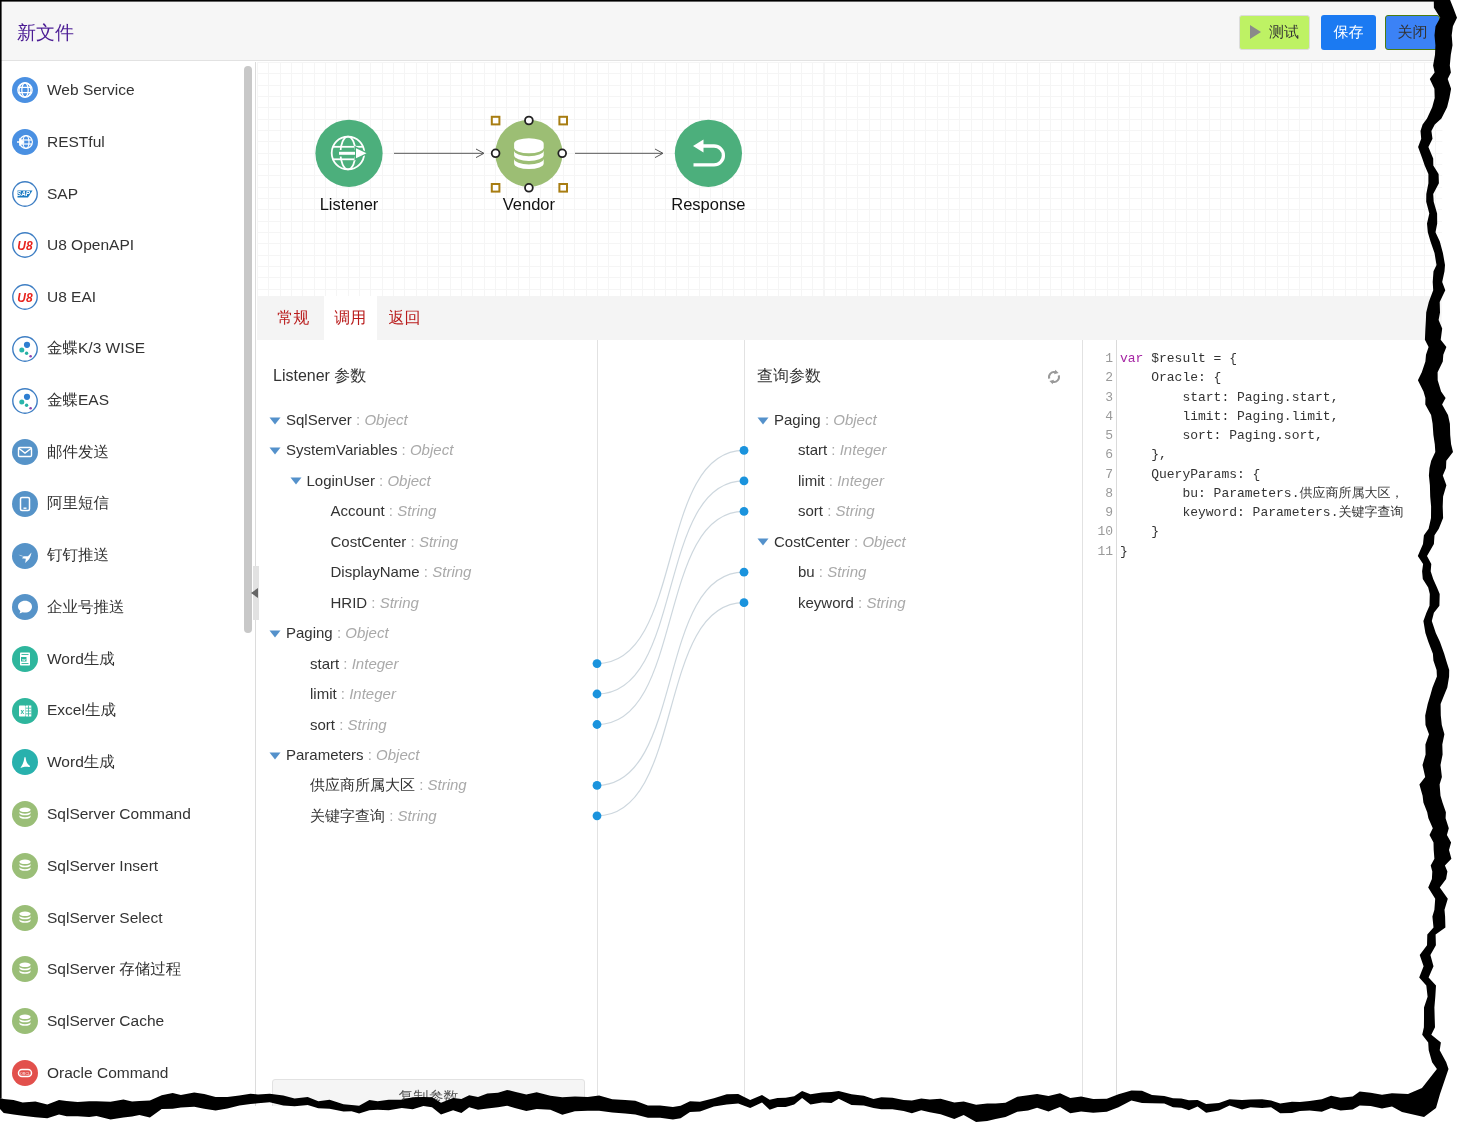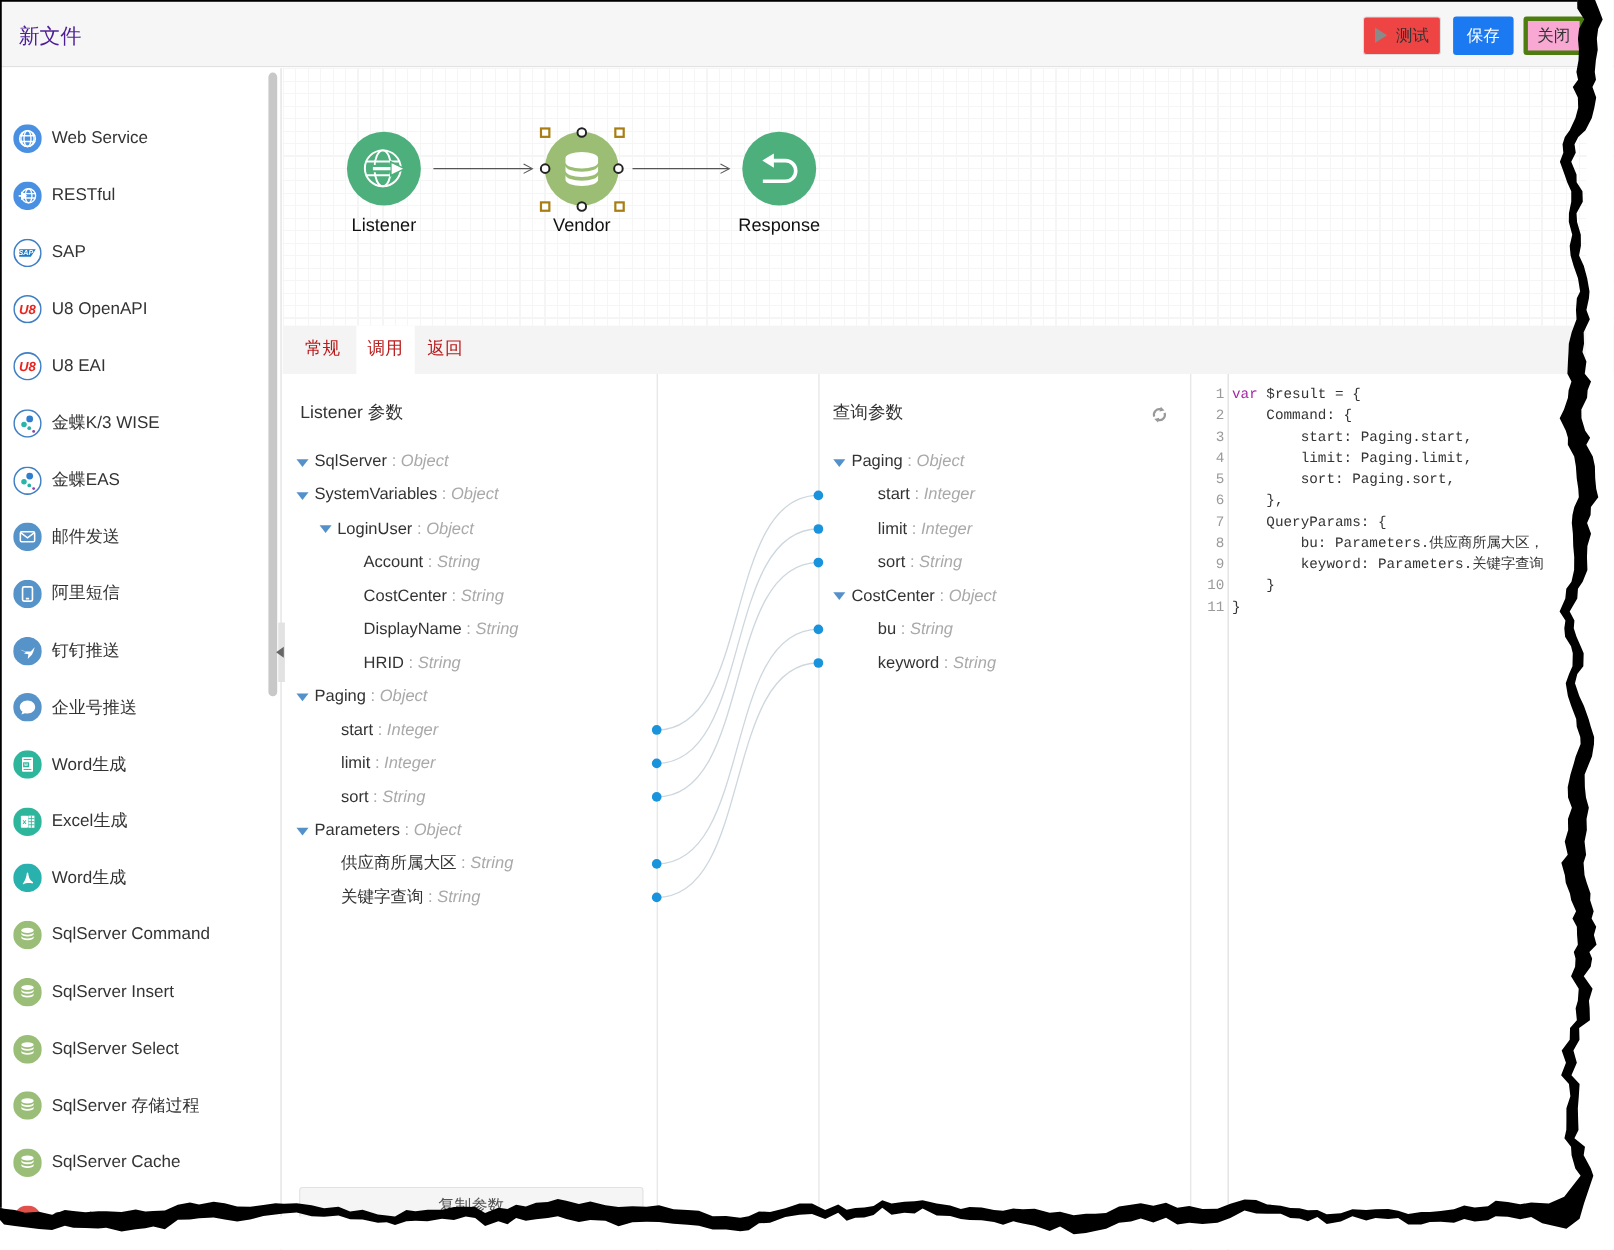--- a/index.html
+++ b/index.html
@@ -3,27 +3,27 @@
 <style>
 * { margin:0; padding:0; box-sizing:border-box; }
 html,body { width:1467px; height:1136px; overflow:hidden; background:#fff;
   font-family:"Liberation Sans",sans-serif; }
 .torn { position:absolute; left:0; top:0; z-index:60; pointer-events:none; }
 
 #hdr { position:absolute; left:0; top:0; width:1467px; height:61px; background:#f6f6f6; border-bottom:1px solid #e2e2e2; z-index:5;}
 #hdr .title { position:absolute; left:17px; top:20px; font-size:19px; color:#4c1d95; }
 .btn { position:absolute; top:14.5px; height:35px; border-radius:3px; font-size:15px; color:#333;
   display:flex; align-items:center; justify-content:center; }
-#btn-test { left:1239px; width:71px; background:#ef4444; border:1px solid #dcdcdc;text-align:right; }
+#btn-test { left:1239px; width:71px; background:#bef264; border:1px solid #dcdcdc;text-align:right; }
 #btn-save { left:1321px; width:55px; background:#1b7af2; color:#fff; border:none; }
-#btn-close { left:1385px; width:55px; background:#f9a8d4; border:4px solid #4d7c0f; }
+#btn-close { left:1385px; width:55px; background:#3b82f6; border:1px solid #4d7c0f; }
 .play { width:0;height:0;border-left:11px solid #8a8a8a;border-top:7px solid transparent;border-bottom:7px solid transparent;margin-right:8px; }
 
 #side { position:absolute; left:0; top:62px; width:256px; height:1074px; background:#fff; border-right:1px solid #dcdcdc; z-index:4; }
-.sitem { position:absolute; left:12px; height:26px; display:flex; align-items:center; white-space:nowrap;margin-top:36px; }
+.sitem { position:absolute; left:12px; height:26px; display:flex; align-items:center; white-space:nowrap; }
 .sitem .ic { width:26px; height:26px; }
 .sitem span { margin-left:9px; font-size:15.5px; color:#333; }
 #sthumb { position:absolute; left:243.5px; top:4px; width:8px; height:567px; background:#c8c8c8; border-radius:4px; }
 #collapse { position:absolute; left:253px; top:566px; width:6px; height:54px; background:#e2e2e2; z-index:6; }
 #collapse:after { content:""; position:absolute; left:-2px; top:22px; border-right:7px solid #666; border-top:5px solid transparent; border-bottom:5px solid transparent; }
 
 #canvas { position:absolute; left:257px; top:62px; width:1210px; height:234px;
   background-image:
    repeating-linear-gradient(to right, #f5f5f5 0 1px, transparent 1px 11.33px),
    repeating-linear-gradient(to bottom, #f5f5f5 0 1px, transparent 1px 11.33px);
@@ -408,19 +408,19 @@
     <div>3</div>
     <div>4</div>
     <div>5</div>
     <div>6</div>
     <div>7</div>
     <div>8</div>
     <div>9</div>
     <div>10</div>
     <div>11</div>
   </div>
-<div id="codebox"><div><span class="kw">var</span> $result = {</div><div>    Command: {</div><div>        start: Paging.start,</div><div>        limit: Paging.limit,</div><div>        sort: Paging.sort,</div><div>    },</div><div>    QueryParams: {</div><div>        bu: Parameters.供应商所属大区，</div><div>        keyword: Parameters.关键字查询</div><div>    }</div><div>}</div></div>
+<div id="codebox"><div><span class="kw">var</span> $result = {</div><div>    Oracle: {</div><div>        start: Paging.start,</div><div>        limit: Paging.limit,</div><div>        sort: Paging.sort,</div><div>    },</div><div>    QueryParams: {</div><div>        bu: Parameters.供应商所属大区，</div><div>        keyword: Parameters.关键字查询</div><div>    }</div><div>}</div></div>
 <div id="copybtn">复制参数</div>
 <svg class="torn" width="1467" height="1136" viewBox="0 0 1467 1136">
 <path d="M1443,0 L1467,0 L1467,1136 L0,1136 L0,1106 L1438,1106 L1443,0 Z" fill="#ffffff"></path>
 <path d="M 1433.8,0.0 1433.9,7.7 1440.2,17.7 1435.5,26.2 1434.5,35.3 1435.4,45.2 1435.0,54.7 1433.1,65.5 1434.6,72.5 1429.8,79.0 1434.4,88.7 1434.7,97.9 1432.2,107.2 1427.0,118.4 1422.6,124.6 1420.5,131.1 1421.2,138.8 1418.1,147.0 1422.3,158.6 1424.7,165.6 1428.4,173.9 1428.4,183.3 1426.3,193.9 1426.2,201.8 1429.3,213.5 1427.0,223.4 1427.8,232.2 1430.5,241.5 1434.5,252.9 1436.5,264.9 1433.5,271.2 1432.7,281.9 1433.2,290.2 1428.8,302.0 1426.2,312.4 1425.9,320.0 1425.4,328.6 1424.9,339.8 1428.6,346.9 1426.0,354.7 1425.4,361.6 1421.8,372.3 1417.9,380.2 1423.5,391.5 1425.4,397.9 1425.3,404.4 1431.1,414.9 1432.6,423.8 1433.4,435.0 1434.8,444.3 1435.3,452.1 1431.2,460.8 1429.5,468.1 1428.9,475.5 1429.9,485.3 1430.2,496.4 1431.1,506.4 1431.0,518.1 1428.6,528.8 1423.9,535.3 1423.0,544.1 1417.8,556.0 1423.1,564.1 1422.1,571.2 1422.8,578.9 1428.2,587.6 1429.8,593.9 1429.5,605.7 1426.4,612.7 1423.4,621.1 1425.4,633.0 1428.3,641.7 1432.9,653.7 1433.4,660.6 1436.6,670.1 1436.9,676.4 1432.5,687.6 1430.7,694.0 1427.7,704.1 1425.2,715.4 1425.5,725.1 1429.0,734.3 1425.4,744.6 1425.6,754.6 1422.5,765.1 1425.2,777.1 1419.4,784.4 1422.6,795.7 1423.4,802.6 1427.2,812.3 1428.4,818.3 1432.8,828.3 1429.5,835.0 1433.5,842.6 1433.7,849.9 1434.4,858.8 1430.7,865.4 1432.3,871.4 1431.9,878.9 1428.2,887.5 1435.2,898.8 1434.4,909.8 1432.4,916.6 1433.5,927.4 1427.3,934.6 1427.0,945.3 1419.7,955.0 1423.6,966.2 1419.2,977.5 1426.3,985.5 1427.6,996.7 1424.0,1007.4 1424.0,1018.6 1423.9,1027.3 1422.2,1034.7 1428.2,1042.6 1428.7,1050.3 1432.1,1062.2 1436.9,1068.9 L 1422.0,1088.0 1408.0,1094.0 L 1392.0,1093.2 1382.0,1094.8 1370.7,1092.8 1359.7,1091.6 1352.7,1096.5 1340.6,1097.7 1331.1,1095.8 1321.8,1099.3 1309.7,1100.9 1299.9,1101.9 1292.0,1101.8 1280.2,1103.6 1271.1,1100.6 1262.1,1099.2 1250.5,1099.4 1242.0,1099.9 1229.5,1099.3 1218.9,1103.0 1206.1,1103.9 1197.6,1100.0 1188.9,1100.3 1181.3,1098.4 1173.0,1098.2 1164.3,1096.1 1152.0,1094.9 1142.0,1090.8 1131.4,1090.4 1118.5,1094.3 1106.8,1098.8 1093.2,1099.0 1081.1,1096.4 1070.3,1097.9 1060.0,1093.3 1048.5,1096.1 1037.1,1093.9 1028.1,1095.3 1017.3,1096.8 1005.5,1102.8 995.6,1103.4 987.2,1103.4 976.1,1104.8 963.7,1101.6 954.3,1102.5 940.6,1098.8 929.8,1099.4 921.2,1098.6 911.9,1100.6 903.7,1099.9 892.4,1097.7 881.4,1097.3 873.5,1099.0 863.8,1095.8 851.5,1094.2 838.7,1091.1 831.5,1092.1 822.1,1092.6 810.5,1094.2 802.1,1091.1 794.2,1096.3 785.7,1097.8 777.5,1098.1 769.7,1099.8 762.0,1095.1 750.2,1100.1 738.2,1094.1 726.8,1094.2 713.9,1098.3 700.0,1101.8 690.0,1101.3 680.6,1105.7 672.9,1107.1 660.1,1105.5 647.9,1105.6 635.3,1100.7 625.2,1100.1 612.3,1099.3 599.1,1095.6 587.8,1097.0 574.9,1096.5 562.3,1097.3 550.4,1095.7 536.7,1092.3 526.3,1094.5 514.8,1091.7 507.1,1089.9 498.0,1092.7 487.3,1093.4 478.0,1096.9 469.2,1095.2 461.4,1099.0 453.1,1097.9 441.0,1102.8 432.0,1097.2 423.4,1097.1 412.7,1097.2 401.8,1099.8 388.7,1099.7 377.7,1101.2 369.4,1100.0 359.1,1105.8 351.6,1104.9 343.5,1104.2 329.6,1099.7 318.3,1101.3 307.7,1097.0 294.6,1098.4 283.3,1095.6 269.7,1093.8 258.0,1094.4 250.5,1093.8 239.4,1095.5 227.4,1097.1 215.6,1096.9 204.2,1093.9 194.2,1092.6 180.9,1095.0 172.7,1093.1 161.7,1095.3 149.9,1100.4 139.4,1101.0 132.1,1101.4 123.4,1099.6 110.5,1101.8 96.5,1101.2 89.2,1101.2 77.7,1102.0 66.6,1101.0 59.0,1100.1 47.3,1104.4 35.4,1101.6 22.7,1102.6 13.5,1099.9 3.7,1098.9 0.0,1098.0 L 0.0,1109.0 3.7,1113.1 13.5,1114.5 22.7,1115.7 35.4,1117.3 47.3,1118.2 59.0,1114.4 66.6,1116.2 77.7,1116.3 89.2,1116.9 96.5,1116.1 110.5,1119.6 123.4,1117.4 132.1,1116.5 139.4,1115.0 149.9,1117.6 161.7,1108.9 172.7,1108.7 180.9,1107.5 194.2,1106.8 204.2,1108.7 215.6,1110.4 227.4,1108.6 239.4,1105.5 250.5,1104.1 258.0,1103.2 269.7,1102.2 283.3,1105.6 294.6,1106.2 307.7,1105.1 318.3,1108.3 329.6,1108.7 343.5,1111.5 351.6,1111.2 359.1,1113.6 369.4,1110.2 377.7,1109.7 388.7,1110.3 401.8,1107.9 412.7,1109.2 423.4,1105.9 432.0,1107.2 441.0,1114.6 453.1,1110.3 461.4,1112.9 469.2,1107.2 478.0,1109.7 487.3,1108.5 498.0,1107.2 507.1,1105.7 514.8,1108.1 526.3,1110.9 536.7,1109.0 550.4,1109.7 562.3,1114.8 574.9,1111.2 587.8,1110.7 599.1,1110.8 612.3,1112.5 625.2,1113.5 635.3,1114.4 647.9,1117.8 660.1,1117.7 672.9,1119.4 680.6,1118.3 690.0,1112.1 700.0,1111.5 713.9,1106.4 726.8,1104.4 738.2,1103.6 750.2,1108.1 762.0,1102.5 769.7,1109.7 777.5,1107.1 785.7,1106.9 794.2,1104.6 802.1,1097.9 810.5,1104.4 822.1,1102.4 831.5,1103.1 838.7,1098.7 851.5,1105.0 863.8,1105.5 873.5,1108.1 881.4,1109.2 892.4,1109.3 903.7,1111.0 911.9,1113.3 921.2,1110.3 929.8,1112.3 940.6,1114.3 954.3,1119.0 963.7,1115.0 976.1,1122.0 987.2,1120.9 995.6,1119.0 1005.5,1117.0 1017.3,1111.7 1028.1,1110.4 1037.1,1107.8 1048.5,1111.4 1060.0,1107.1 1070.3,1113.2 1081.1,1111.5 1093.2,1112.7 1106.8,1111.7 1118.5,1107.3 1131.4,1100.5 1142.0,1103.1 1152.0,1103.3 1164.3,1103.5 1173.0,1107.3 1181.3,1107.7 1188.9,1110.3 1197.6,1106.4 1206.1,1112.8 1218.9,1110.4 1229.5,1105.6 1242.0,1109.6 1250.5,1107.3 1262.1,1108.1 1271.1,1107.3 1280.2,1113.2 1292.0,1113.1 1299.9,1111.0 1309.7,1110.6 1321.8,1111.7 1331.1,1108.1 1340.6,1110.5 1352.7,1109.4 1359.7,1105.6 1370.7,1106.1 1382.0,1108.4 1392.0,1106.4 L 1402.0,1112.0 1424.0,1117.0 1436.0,1108.0 1440.0,1094.0 L 1448.5,1068.9 1446.2,1062.2 1439.7,1050.3 1440.9,1042.6 1431.3,1034.7 1435.0,1027.3 1434.7,1018.6 1434.4,1007.4 1435.3,996.7 1436.0,985.5 1428.6,977.5 1433.5,966.2 1430.4,955.0 1435.9,945.3 1435.6,934.6 1445.4,927.4 1445.1,916.6 1444.5,909.8 1447.8,898.8 1439.8,887.5 1446.1,878.9 1447.4,871.4 1444.9,865.4 1451.4,858.8 1449.0,849.9 1451.1,842.6 1446.9,835.0 1448.8,828.3 1445.6,818.3 1445.9,812.3 1442.5,802.6 1440.5,795.7 1439.6,784.4 1441.9,777.1 1440.5,765.1 1442.6,754.6 1442.3,744.6 1444.4,734.3 1441.8,725.1 1440.8,715.4 1440.6,704.1 1444.6,694.0 1447.3,687.6 1449.1,676.4 1449.2,670.1 1446.2,660.6 1444.2,653.7 1439.9,641.7 1435.8,633.0 1431.8,621.1 1433.9,612.7 1439.4,605.7 1439.7,593.9 1437.0,587.6 1433.2,578.9 1430.7,571.2 1431.3,564.1 1427.0,556.0 1433.9,544.1 1434.5,535.3 1438.8,528.8 1443.1,518.1 1442.7,506.4 1443.1,496.4 1446.4,485.3 1442.8,475.5 1446.0,468.1 1446.3,460.8 1453.0,452.1 1451.1,444.3 1450.2,435.0 1449.9,423.8 1448.0,414.9 1442.1,404.4 1445.6,397.9 1441.1,391.5 1437.7,380.2 1437.6,372.3 1442.8,361.6 1443.3,354.7 1446.4,346.9 1440.7,339.8 1442.2,328.6 1438.6,320.0 1440.0,312.4 1439.7,302.0 1445.3,290.2 1442.2,281.9 1444.5,271.2 1445.0,264.9 1442.9,252.9 1439.8,241.5 1435.5,232.2 1437.2,223.4 1437.1,213.5 1433.7,201.8 1433.2,193.9 1438.9,183.3 1438.6,173.9 1433.3,165.6 1433.2,158.6 1428.4,147.0 1432.5,138.8 1431.4,131.1 1434.8,124.6 1441.4,118.4 1447.1,107.2 1449.4,97.9 1451.1,88.7 1447.7,79.0 1450.9,72.5 1449.8,65.5 1450.8,54.7 1452.5,45.2 1451.7,35.3 1452.9,26.2 1457.0,17.7 1453.2,7.7 1450.1,0.0 1438.0,0.0 Z" fill="#000"></path>
 <rect x="0" y="0" width="1434" height="1.6" fill="#000"></rect>
 <rect x="0" y="0" width="1.6" height="1098" fill="#000"></rect>
 </svg>
 </body></html>

